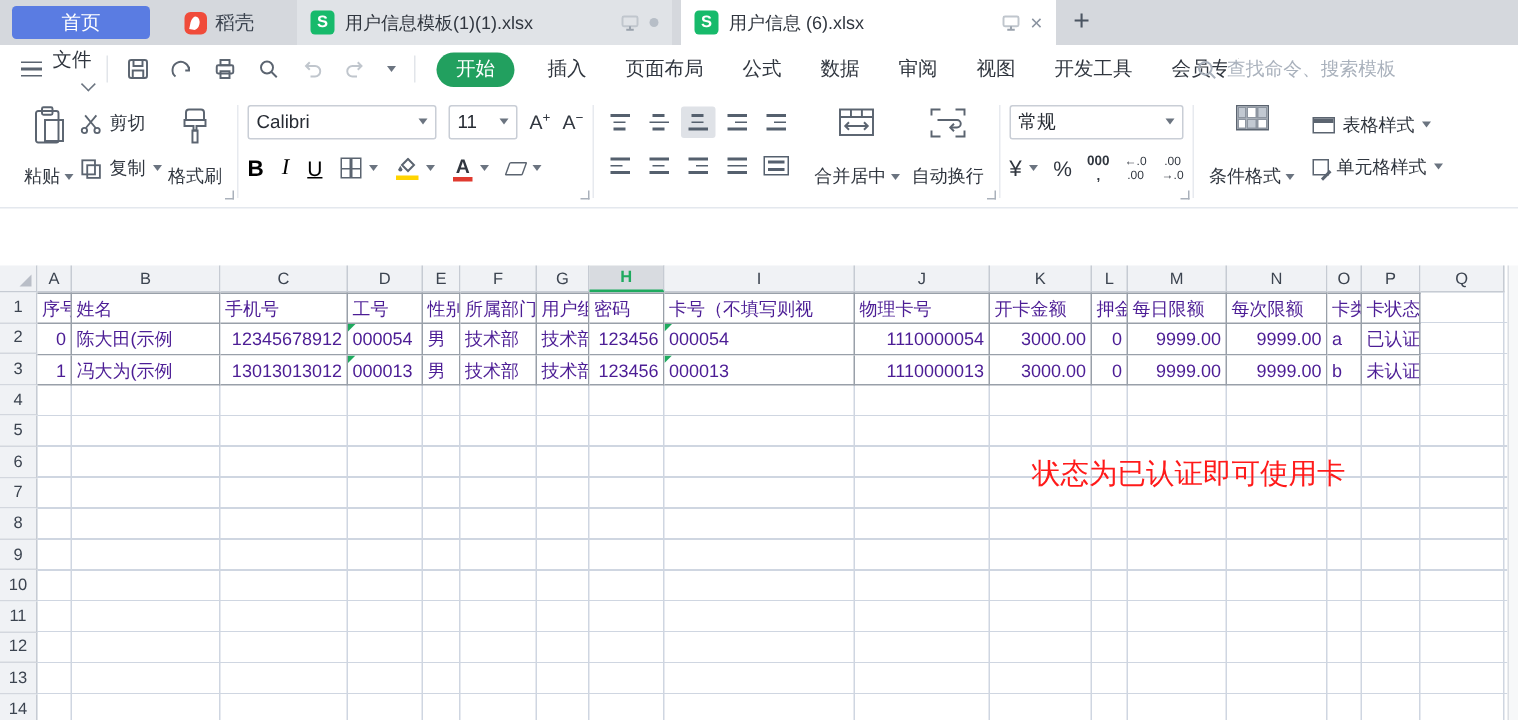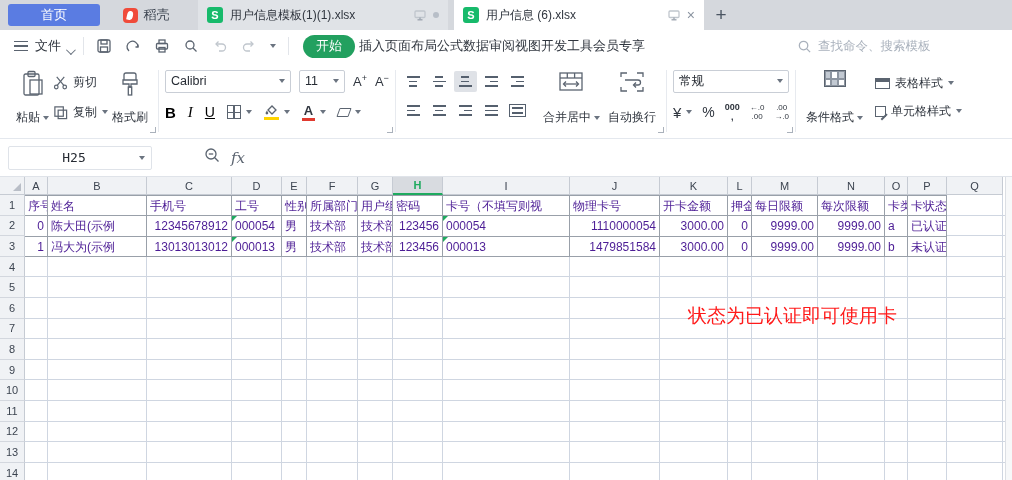--- a/index.html
+++ b/index.html
@@ -19,26 +19,26 @@
   .doc-title { flex:1; white-space:nowrap; overflow:hidden; }
   .mon-ic { flex:none; display:flex; }
   .dot-ic { width:6px; height:6px; border-radius:50%; background:#b7bec7; flex:none; }
   .close-ic { font-size:14px; color:#8a93a0; flex:none; line-height:1; }
   .newtab { width:34px; display:flex; align-items:center; justify-content:center; font-size:19px; color:#4b5562; }
 
   
   .menubar { position:absolute; top:30px; left:0; right:0; height:32px; background:#fff; display:flex; align-items:center; font-size:13px; color:#30363f; }
   .burger { width:14px; height:10px; border-top:1.5px solid #5b6470; border-bottom:1.5px solid #5b6470; position:relative; margin:0 7px 0 14px; }
   .burger::after { content:""; position:absolute; left:0; right:0; top:3.2px; height:1.5px; background:#5b6470; }
-  .menu-file { display:flex; align-items:flex-end; gap:5px; padding-right:10px; }
+  .menu-file { display:flex; align-items:flex-end; gap:5px; padding-right:10px;flex-direction:column; }
   .vsep { width:1px; height:18px; background:#e2e5ea; }
   .qa { display:flex; align-items:center; gap:13px; padding:0 12px; }
   .qa svg { display:block; }
   .pill { background:#22a05f; color:#fff; border-radius:13px; height:23px; padding:0 13px; display:flex; align-items:center; margin:0 4px 0 14px; }
-  .mtabs { display:flex; align-items:center; margin-left:0; }
+  .mtabs { display:flex; align-items:center; gap:26px; margin-left:18px; }
   .mtab { cursor:default; }
   .msearch { position:absolute; left:797px; top:0; height:32px; display:flex; align-items:center; gap:6px; }
   .msearch input { border:none; outline:none; font-size:12.5px; width:150px; color:#30363f; }
   .msearch input::placeholder { color:#a9b1bc; }
   .dd { width:0; height:0; border-left:3.5px solid transparent; border-right:3.5px solid transparent; border-top:4px solid #6b7480; display:inline-block; }
   .ddv { width:7px; height:7px; border-right:1.4px solid #6b7480; border-bottom:1.4px solid #6b7480; transform:rotate(45deg) translateY(-2px); display:inline-block; }
 
   
   .ribbon { position:absolute; top:62px; left:0; right:0; height:77px; border-bottom:1px solid #e4e8ee; display:flex; padding:5px 6px 3px 6px; }
   .rgroup { position:relative; display:flex; align-items:flex-start; padding:0 6px; }
@@ -462,35 +462,20 @@
         </span>
         <span class="stylerow">
           <span class="csicon"></span>
           <span>单元格样式</span>
           <span class="dd"></span>
         </span>
       </div>
     </div>
   </div>
 
-  <div class="fbar">
-    <div class="namebox">
-      <span class="nb-val">H25</span>
-      <span class="dd" style="margin-right:6px;"></span>
-    </div>
-    <span class="zoomic">
-      <svg width="17" height="17" viewBox="0 0 17 17">
-          <circle cx="7" cy="7" r="5" class="ics"></circle>
-          <line x1="4.8" y1="7" x2="9.2" y2="7" class="ics"></line>
-          <line x1="10.8" y1="10.8" x2="14.5" y2="14.5" class="ics"></line>
-        </svg>
-    </span>
-    <span class="fx">fx</span>
-    <input class="finput" value="" style="">
-  </div>
 
   <div class="sheet">
     <div class="corner"></div>
 
     <div class="colheads">
       <div class="ch cw0">A</div>
       <div class="ch cw1">B</div>
       <div class="ch cw2">C</div>
       <div class="ch cw3">D</div>
       <div class="ch cw4">E</div>
@@ -586,21 +571,21 @@
         <div class="drow r3">
           <div class="dc cw0 ar">1</div>
           <div class="dc cw1">冯大为(示例</div>
           <div class="dc cw2 ar">13013013012</div>
           <div class="dc cw3"><span class="tri"></span><span>000013</span></div>
           <div class="dc cw4">男</div>
           <div class="dc cw5">技术部</div>
           <div class="dc cw6">技术部门</div>
           <div class="dc cw7 ar">123456</div>
           <div class="dc cw8"><span class="tri"></span><span>000013</span></div>
-          <div class="dc cw9 ar">1479851584</div>
+          <div class="dc cw9 ar">1110000013</div>
           <div class="dc cw10 ar">3000.00</div>
           <div class="dc cw11 ar">0</div>
           <div class="dc cw12 ar">9999.00</div>
           <div class="dc cw13 ar">9999.00</div>
           <div class="dc cw14">b</div>
           <div class="dc cw15">未认证</div>
         </div>
       </div>
 
       <div class="annotation">状态为已认证即可使用卡</div>

